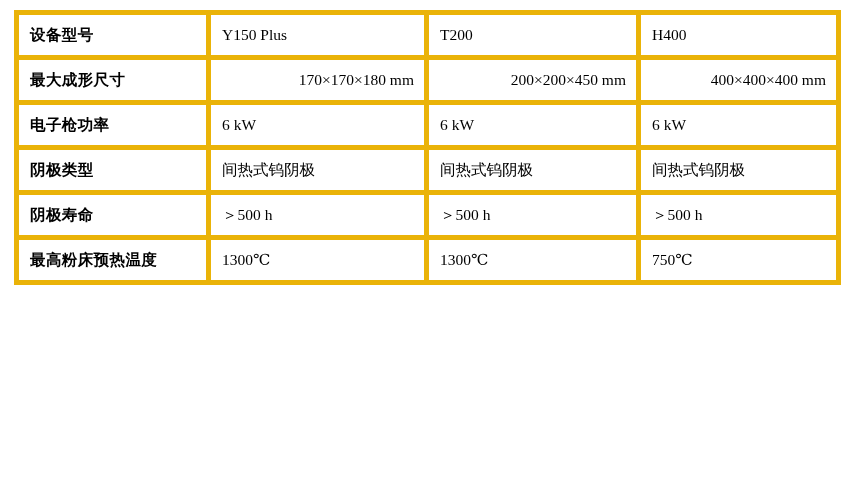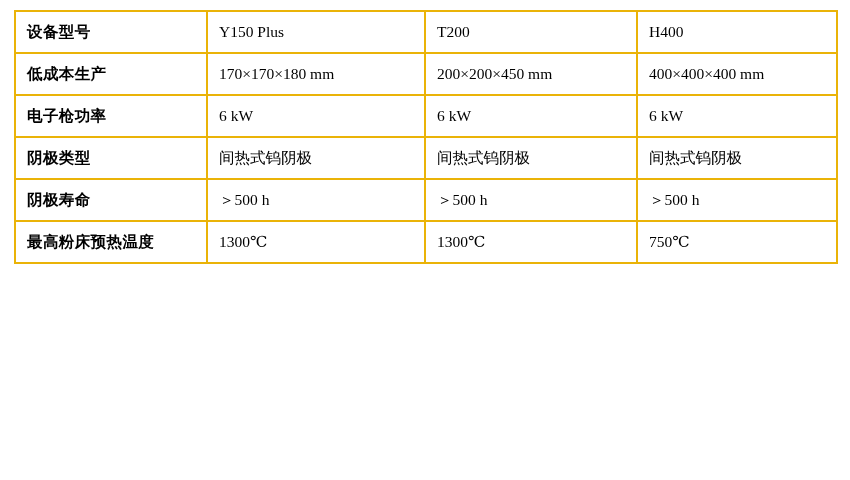--- a/index.html
+++ b/index.html
@@ -26,63 +26,63 @@
     width: 822px;
     margin-left: 14px;
     margin-top: 10px;
   }
   table.spec col.c0 { width: 192px; }
   table.spec col.c1 { width: 218px; }
   table.spec col.c2 { width: 212px; }
   table.spec col.c3 { width: 200px; }
 
   table.spec td {
-    border: 2px solid #eab308;
+    border: 5px solid #eab308;
     padding: 8px 10px 8px 11px;
     vertical-align: top;
     font-size: 15.5px;
     line-height: 1.55;
     word-break: break-word;
   }
   table.spec td.label {
     font-weight: bold;
     font-size: 15.5px;
     letter-spacing: 0.4px;
   }
   table.spec tr.r0 td { height: 24px; }
   table.spec tr.r1 td,
   table.spec tr.r2 td,
   table.spec tr.r3 td,
   table.spec tr.r4 td,
   table.spec tr.r5 td,
   table.spec tr.r6 td { height: 24px; }
   table.spec tr.r7 td { height: 130px; }
   table.spec tr.r7 td.label { vertical-align: top; }
-  .nowrap { white-space: nowrap; }
+  .nowrap { white-space: nowrap; text-align: right; }
 </style>
 </head>
 <body>
 
 <div class="sheet">
   <table class="spec">
     <colgroup>
       <col class="c0">
         <col class="c1">
         <col class="c2">
         <col class="c3">
     </colgroup>
     <tbody>
       <tr class="r0">
         <td class="label">设备型号</td>
         <td>Y150 Plus</td>
         <td>T200</td>
         <td>H400</td>
       </tr>
       <tr class="r1">
-        <td class="label">低成本生产</td>
+        <td class="label">最大成形尺寸</td>
         <td class="nowrap">170×170×180 mm</td>
         <td class="nowrap">200×200×450 mm</td>
         <td class="nowrap">400×400×400 mm</td>
       </tr>
       <tr class="r2">
         <td class="label">电子枪功率</td>
         <td>6 kW</td>
         <td>6 kW</td>
         <td>6 kW</td>
       </tr>

